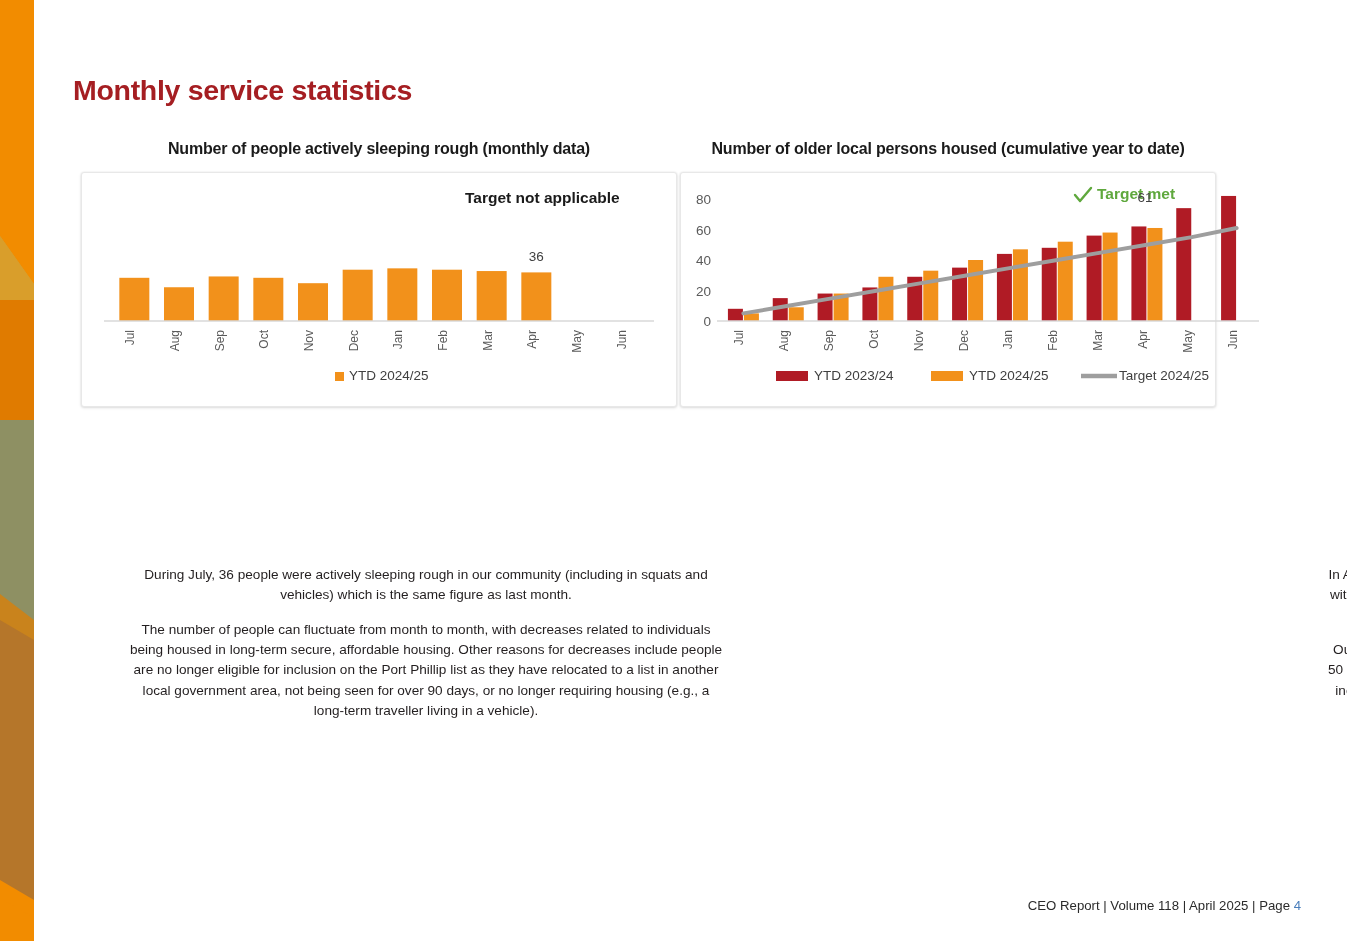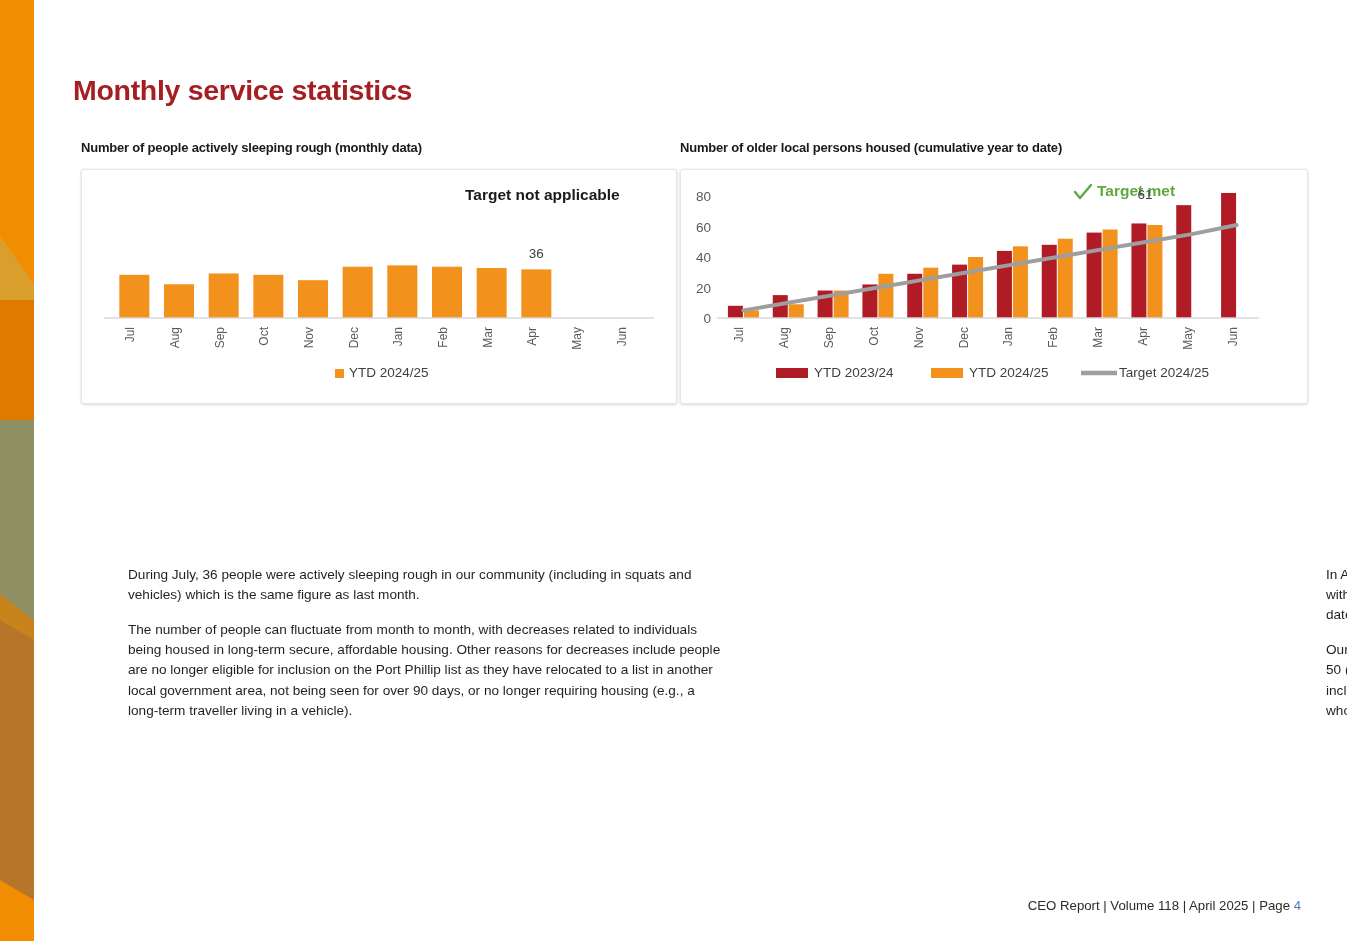--- a/index.html
+++ b/index.html
@@ -17,38 +17,39 @@
     left: 0; top: 0;
     width: 34px; height: 941px;
   }
 
   
   .page {
     position: absolute;
     left: 34px; top: 0;
     width: 1313px; height: 941px;
     background: #fff;
+    text-align: center;
   }
 
   .page-title {
     position: absolute;
     left: 39px; top: 74px;
     font-size: 28.5px;
     font-weight: bold;
     color: #a51e22;
     letter-spacing: -0.3px;
   }
 
   
   .col { position: absolute; top: 140px; }
   .col-left  { left: 47px;  width: 596px; }
-  .col-right { left: 646px; width: 628px; }
+  .col-right { left: 646px; width: 536px; }
 
   .chart-heading {
-    font-size: 13px;
+    font-size: 16px;
     font-weight: bold;
     color: #1a1a1a;
     letter-spacing: -0.2px;
     margin-bottom: 14px;
     white-space: nowrap;
   }
 
   .chart-card {
     position: relative;
     height: 235px;

